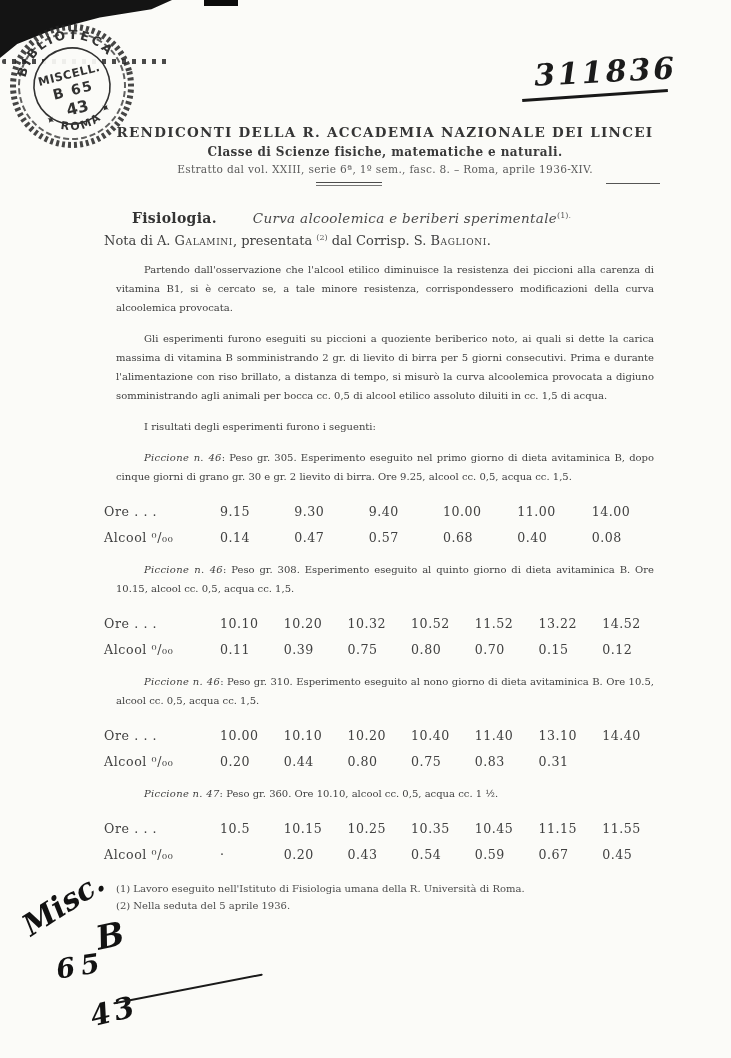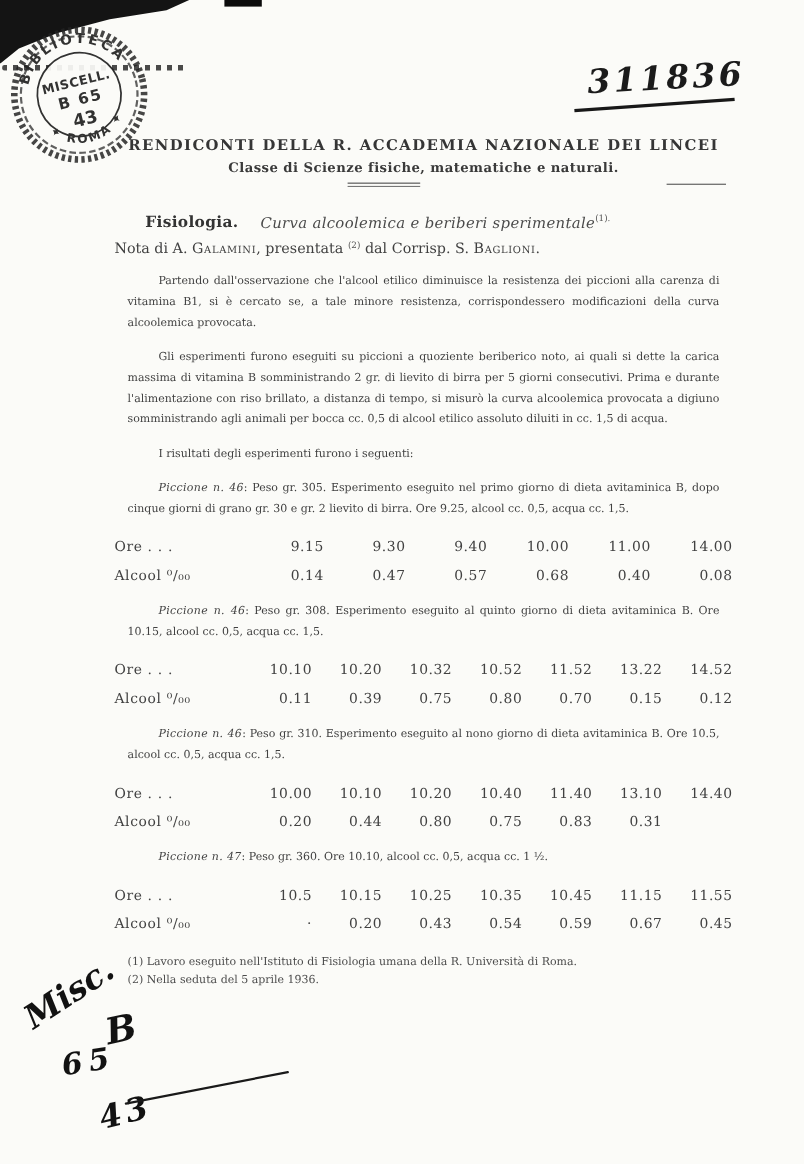--- a/index.html
+++ b/index.html
@@ -43,39 +43,39 @@
   .m3 { text-align:center; font-size:10.6px; letter-spacing:.3px; color:#5b5b5b; margin-top:4px; }
 
   .rules { position:relative; height:10px; margin-top:3px; }
   .rule-c { position:absolute; left:212px; width:66px; top:4px; height:2px;
             border-top:1.5px solid #4c4c4c; border-bottom:1px solid #777; }
   .rule-r { position:absolute; right:6px; width:54px; top:5px; border-top:1.2px solid #555; }
 
   .titleblock { margin-top:22px; }
   .title-line { font-size:13.5px; text-indent:28px; }
   .section-name { font-weight:bold; font-size:14px; letter-spacing:.3px; color:#333;text-align:center; }
-  .title-italic { font-style:italic; color:#4a4a4a; margin-left:20px; letter-spacing:.3px; }
+  .title-italic { font-style:italic; color:#4a4a4a; margin-left:36px; letter-spacing:.3px; }
   sup.ref { font-size:8px; color:#555; }
   .byline { font-size:13px; margin-top:7px; color:#404040; }
   .sc { font-variant:small-caps; letter-spacing:.6px; }
 
   p.body { font-size:10px; line-height:19px; text-align:justify; margin:12px;
            text-indent:28px; color:#414141; }
   .para1 { margin-top:21px; }
 
   .exp { margin-top:10px; }
   .exp .lead { margin-top:2px; }
   .exp .lead i { letter-spacing:.3px; }
 
   table.data { width:100%; border-collapse:collapse; table-layout:fixed;
                margin-top:5px; font-size:12.6px; color:#414141; }
   table.data tr { height:26px; }
   table.data td { padding:0; white-space:nowrap; }
   td.lbl { width:116px; text-align:left; letter-spacing:.6px; }
-  td.val { text-align:right; letter-spacing:.5px; }
+  td.val { text-align:left; letter-spacing:.5px; }
 
   .footnotes { margin-top:13px; font-size:10px; line-height:17px; color:#4c4c4c; padding-left:12px; }
 
   
   .hw { position:absolute; font-family:"DejaVu Serif", serif; font-style:italic;
         font-weight:bold; color:#121212; }
   .hw-misc { left:18px; top:886px; font-size:30px; transform:rotate(-33deg); }
   .hw-b    { left:96px; top:916px; font-size:33px; transform:rotate(-12deg); }
   .hw-65   { left:56px; top:950px; font-size:27px; transform:rotate(-9deg); letter-spacing:6px; }
   .hw-43   { left:90px; top:994px; font-size:29px; transform:rotate(-14deg); letter-spacing:4px; }
@@ -110,20 +110,21 @@
   </svg>
 </div>
 
 <div class="acc">311836</div>
 <div class="acc-line"></div>
 
 <div class="content">
 
   <div class="m1">RENDICONTI DELLA R. ACCADEMIA NAZIONALE DEI LINCEI</div>
   <div class="m2">Classe di Scienze fisiche, matematiche e naturali.</div>
+  <div class="m3">Estratto dal vol. XXIII, serie 6ª, 1º sem., fasc. 8. – Roma, aprile 1936-XIV.</div>
 
   <div class="rules">
     <div class="rule-c"></div>
     <div class="rule-r"></div>
   </div>
 
   <div class="titleblock">
     <div class="title-line">
       <span class="section-name">Fisiologia.</span><span class="title-italic">Curva alcoolemica e beriberi sperimentale</span><sup class="ref">(1).</sup>
     </div>

